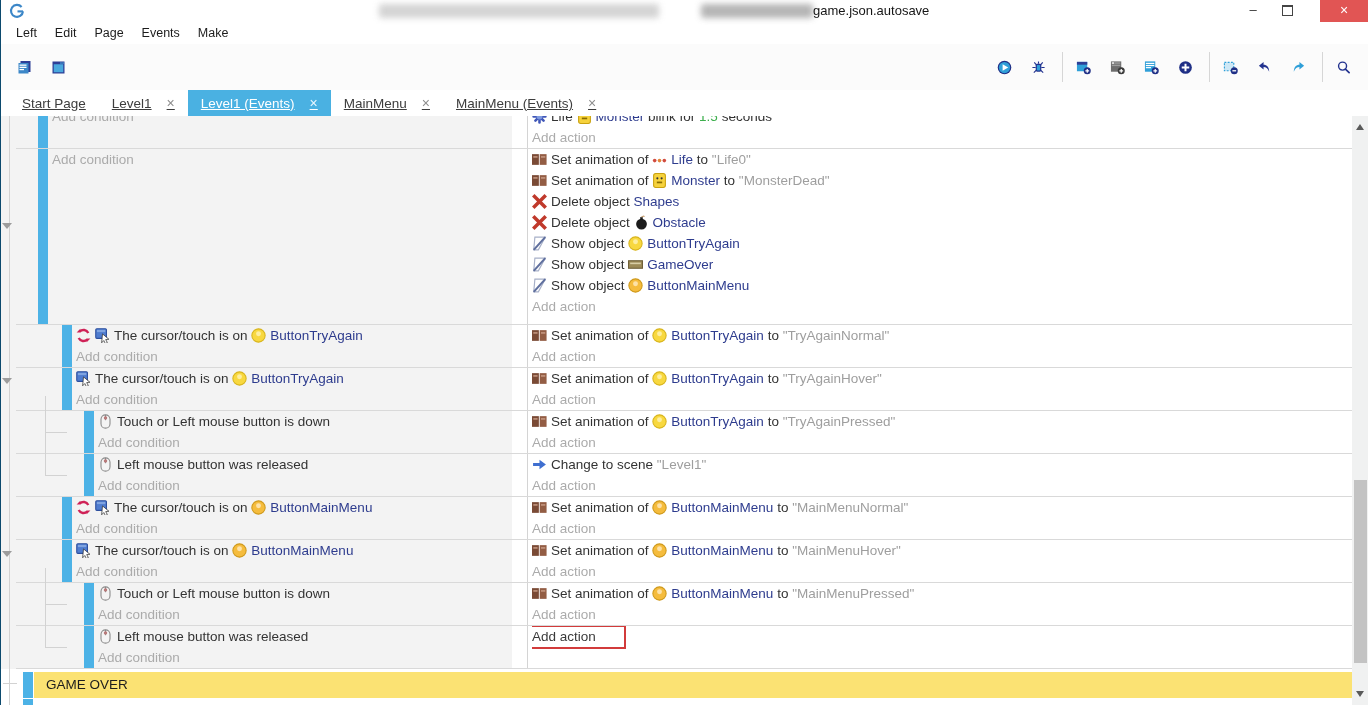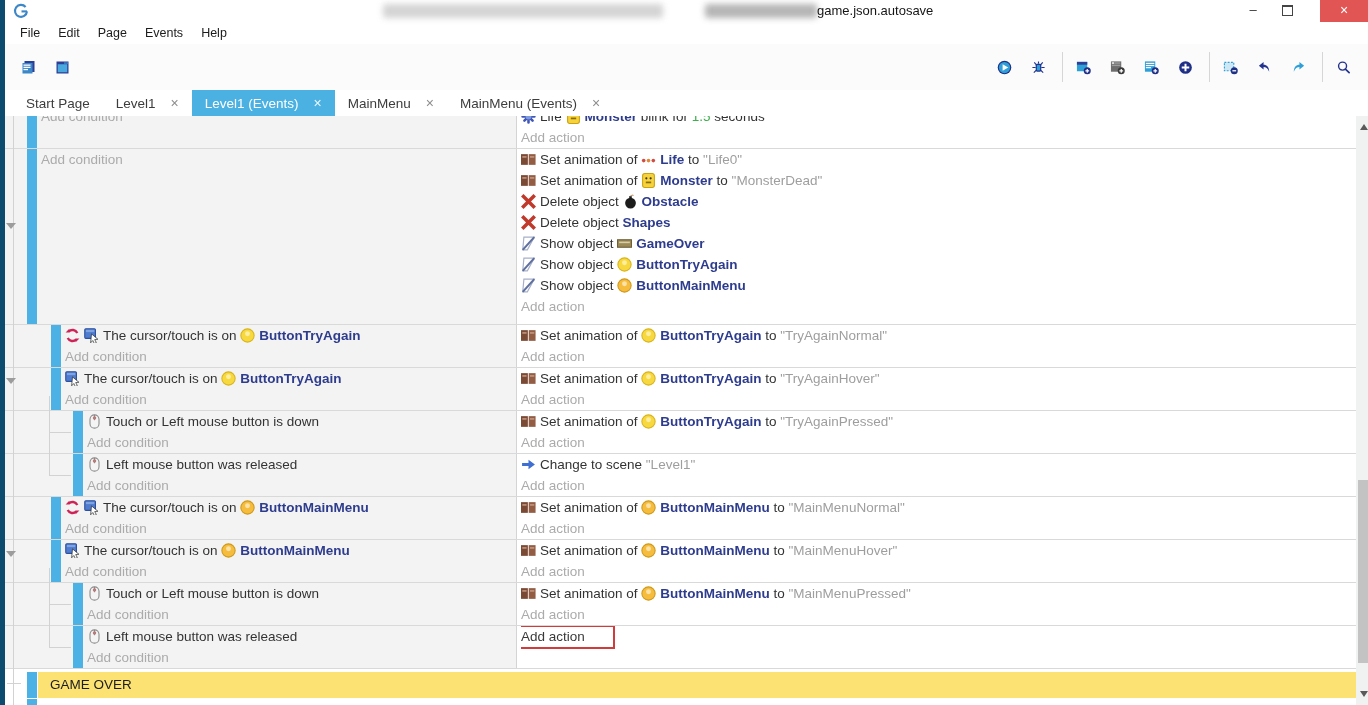--- a/index.html
+++ b/index.html
@@ -1,18 +1,18 @@
 <!DOCTYPE html>
 <html><head>
 <meta charset="utf-8">
 <style>
   html,body{margin:0;padding:0;}
   body{width:1368px;height:705px;overflow:hidden;background:#fff;
        font-family:"Liberation Sans","DejaVu Sans",sans-serif;position:relative;}
-  .app{width:1368px;height:705px;position:relative;border-left:5px solid #0c4a6e;box-sizing:border-box;background:#a3a3a3;}
+  .app{width:1368px;height:705px;position:relative;border-left:1px solid #0c4a6e;box-sizing:border-box;background:#a3a3a3;}
 
   
   .titlebar{height:22px;position:relative;background:#fff;}
   .app-ico{position:absolute;left:8px;top:3px;width:16px;height:16px;}
   .redact{position:absolute;top:4px;height:14px;filter:blur(3px);opacity:.8;border-radius:2px;}
   .redact.r1{left:378px;width:280px;background:#c9c9c9;}
   .redact.r2{left:700px;width:112px;background:#a2a2a2;}
   .win-title{position:absolute;left:812px;top:0;line-height:22px;font-size:13px;color:#151515;}
   .win-btn{position:absolute;top:0;height:22px;width:30px;text-align:center;line-height:20px;color:#333;font-size:13px;cursor:default;}
   .btn-min{right:100px;}
@@ -28,36 +28,36 @@
   .toolbar{height:46px;background:#fbfbfb;position:relative;}
   .tb-group{position:absolute;top:7px;display:flex;align-items:center;}
   .tb-left{left:8px;}
   .tb-right{right:6px;}
   .tb-btn{width:34px;height:32px;display:flex;align-items:center;justify-content:center;}
   .tb-btn svg{width:29px;height:29px;}
   .tb-div{width:1px;height:30px;background:#d6d6d6;margin:0 5px;}
 
   
   .tabbar{height:26px;background:#fff;display:flex;padding-left:8px;font-size:13.5px;}
-  .tab{display:flex;align-items:center;padding:0 13px;color:#3d3d3d;white-space:nowrap;}
+  .tab{display:flex;align-items:center;padding:0 13px;color:#3d3d3d;white-space:nowrap;text-decoration:underline;}
   .tab .x{margin-left:15px;color:#8d8d8d;font-size:14px;line-height:1;}
   .tab.active{background:#4ab1e2;color:#fff;}
   .tab.active .x{color:#eaf7ff;}
 
   
   .sheet{position:relative;height:589px;width:1368px;background:#fff;}
   .cond-bg{position:absolute;left:0;top:0;width:511px;height:553px;background:#f3f3f3;}
   .rows{position:absolute;left:0;top:0;width:1351px;}
-  .event-row{position:relative;border-bottom:1px solid #d9d9d9;overflow:hidden;}
+  .event-row{position:relative;border-bottom:1px solid #d9d9d9;overflow:hidden;margin-left:15px;}
   .event-row .bar{position:absolute;top:0;bottom:0;width:10px;background:#4cb2e6;}
   .cond-cell,.act-cell{position:absolute;top:0;bottom:0;overflow:hidden;}
   .act-cell{left:516px;width:833px;background:#fff;}
   .col-div{position:absolute;left:511px;top:0;bottom:0;width:1px;background:#d4d4d4;}
   .ev-line{height:21px;line-height:21px;font-size:13.5px;color:#333;white-space:nowrap;}
-  .ev-line .obj{font-weight:700;color:#2e3c8e;}
+  .ev-line .obj{font-weight:400;color:#2e3c8e;}
   .ev-line .str{color:#9e9e9e;}
   .ev-line .num{color:#3daf4d;}
   .ev-line.add{color:#ababab;}
   .ic{display:inline-block;width:15px;height:15px;vertical-align:-3px;margin-right:4px;}
   .ic svg{width:100%;height:100%;}
   .hl-add{display:inline-block;box-sizing:border-box;width:101px;height:24px;border:2px solid #d23b3b;
           margin-left:-7px;margin-top:-2px;padding-left:5px;color:#3a3a3a;background:#fff;line-height:20px;}
 
   .gap-row{height:3px;background:#fff;}
   .comment-row{position:relative;height:26px;background:#fff;}
@@ -93,21 +93,21 @@
         </svg>
     </span>
     <span class="redact r1"></span>
     <span class="redact r2"></span>
     <span class="win-title">game.json.autosave</span>
     <span class="win-btn btn-min">–</span>
     <span class="win-btn btn-max"><span class="max-glyph"></span></span>
     <span class="win-btn btn-close">×</span>
   </div>
 
-  <div class="menubar" id="menubar"><span class="menu-item">File</span><span class="menu-item">Edit</span><span class="menu-item">Page</span><span class="menu-item">Events</span><span class="menu-item">Help</span></div>
+  <div class="menubar" id="menubar"><span class="menu-item">Left</span><span class="menu-item">Edit</span><span class="menu-item">Page</span><span class="menu-item">Events</span><span class="menu-item">Make</span></div>
 
   <div class="toolbar">
     <div class="tb-group tb-left" id="tb-left">
         <span class="tb-btn">
           <span class="ic"><svg viewBox="0 0 30 30">
               <rect x="7" y="2" width="20" height="22" fill="#2d3e96"></rect>
               <rect x="3" y="6" width="20" height="21" fill="#3c87c8"></rect>
               <rect x="5" y="9" width="14" height="2.6" fill="#fff"></rect>
               <rect x="5" y="13.4" width="14" height="2.6" fill="#fff"></rect>
               <rect x="5" y="17.8" width="9" height="2.6" fill="#fff"></rect>
@@ -277,42 +277,42 @@
                     <rect x="1.2" y="2.4" width="4" height="1.4" fill="#c79b84"></rect>
                     <rect x="8.4" y="2.4" width="4" height="1.4" fill="#c79b84"></rect>
                   </svg></span><span>Set animation of </span><span class="ic"><svg viewBox="0 0 12 14">
                     <rect x="0.5" y="0.5" width="11" height="13" rx="2" fill="#f6d23c" stroke="#caa20f"></rect>
                     <circle cx="4" cy="5" r="1" fill="#333"></circle>
                     <circle cx="8" cy="5" r="1" fill="#333"></circle>
                     <rect x="3.5" y="8" width="5" height="1.6" fill="#8a6d00"></rect>
                   </svg></span><span class="obj">Monster</span><span> to </span><span class="str">"MonsterDead"</span></div>
               <div class="ev-line"><span class="ic"><svg viewBox="0 0 12 12">
                     <path d="M2 2l8 8M10 2l-8 8" stroke="#c0392b" stroke-width="2.8" stroke-linecap="square"></path>
+                  </svg></span><span>Delete object </span><span class="obj">Shapes</span></div>
+              <div class="ev-line"><span class="ic"><svg viewBox="0 0 12 12">
+                    <path d="M2 2l8 8M10 2l-8 8" stroke="#c0392b" stroke-width="2.8" stroke-linecap="square"></path>
                   </svg></span><span>Delete object </span><span class="ic"><svg viewBox="0 0 12 14">
                     <circle cx="6" cy="8.5" r="5" fill="#1c1c1c"></circle>
                     <rect x="4.8" y="2" width="2.4" height="3" fill="#1c1c1c"></rect>
                     <path d="M6 2C7 .8 8.2 .9 8.8 1.6" stroke="#c49a6c" fill="none"></path>
                   </svg></span><span class="obj">Obstacle</span></div>
-              <div class="ev-line"><span class="ic"><svg viewBox="0 0 12 12">
-                    <path d="M2 2l8 8M10 2l-8 8" stroke="#c0392b" stroke-width="2.8" stroke-linecap="square"></path>
-                  </svg></span><span>Delete object </span><span class="obj">Shapes</span></div>
+              <div class="ev-line"><span class="ic"><svg viewBox="0 0 12 13">
+                    <path d="M2 1h9L5 12H1z" fill="#fff" stroke="#a7b0c8"></path>
+                    <path d="M11 1L1 12" stroke="#5f6f9e" stroke-width="1.8"></path>
+                  </svg></span><span>Show object </span><span class="ic"><svg viewBox="0 0 14 14">
+                    <circle cx="7" cy="7" r="6.2" fill="#f8d83f" stroke="#d8b51e"></circle>
+                    <circle cx="7" cy="5.4" r="2.3" fill="#fdeea0"></circle>
+                  </svg></span><span class="obj">ButtonTryAgain</span></div>
               <div class="ev-line"><span class="ic"><svg viewBox="0 0 12 13">
                     <path d="M2 1h9L5 12H1z" fill="#fff" stroke="#a7b0c8"></path>
                     <path d="M11 1L1 12" stroke="#5f6f9e" stroke-width="1.8"></path>
                   </svg></span><span>Show object </span><span class="ic"><svg viewBox="0 0 14 14">
                     <rect x="0.5" y="3.5" width="13" height="7" fill="#9c8a57" stroke="#6e5f38"></rect>
                     <rect x="2" y="5.2" width="10" height="1.5" fill="#d8cda5"></rect>
                   </svg></span><span class="obj">GameOver</span></div>
-              <div class="ev-line"><span class="ic"><svg viewBox="0 0 12 13">
-                    <path d="M2 1h9L5 12H1z" fill="#fff" stroke="#a7b0c8"></path>
-                    <path d="M11 1L1 12" stroke="#5f6f9e" stroke-width="1.8"></path>
-                  </svg></span><span>Show object </span><span class="ic"><svg viewBox="0 0 14 14">
-                    <circle cx="7" cy="7" r="6.2" fill="#f8d83f" stroke="#d8b51e"></circle>
-                    <circle cx="7" cy="5.4" r="2.3" fill="#fdeea0"></circle>
-                  </svg></span><span class="obj">ButtonTryAgain</span></div>
               <div class="ev-line"><span class="ic"><svg viewBox="0 0 12 13">
                     <path d="M2 1h9L5 12H1z" fill="#fff" stroke="#a7b0c8"></path>
                     <path d="M11 1L1 12" stroke="#5f6f9e" stroke-width="1.8"></path>
                   </svg></span><span>Show object </span><span class="ic"><svg viewBox="0 0 14 14">
                     <circle cx="7" cy="7" r="6.2" fill="#f5bc3d" stroke="#cf9a1d"></circle>
                     <circle cx="7" cy="5.4" r="2.3" fill="#fde2a8"></circle>
                   </svg></span><span class="obj">ButtonMainMenu</span></div>
               <div class="ev-line add">Add action</div>
             </div>
           </div>

